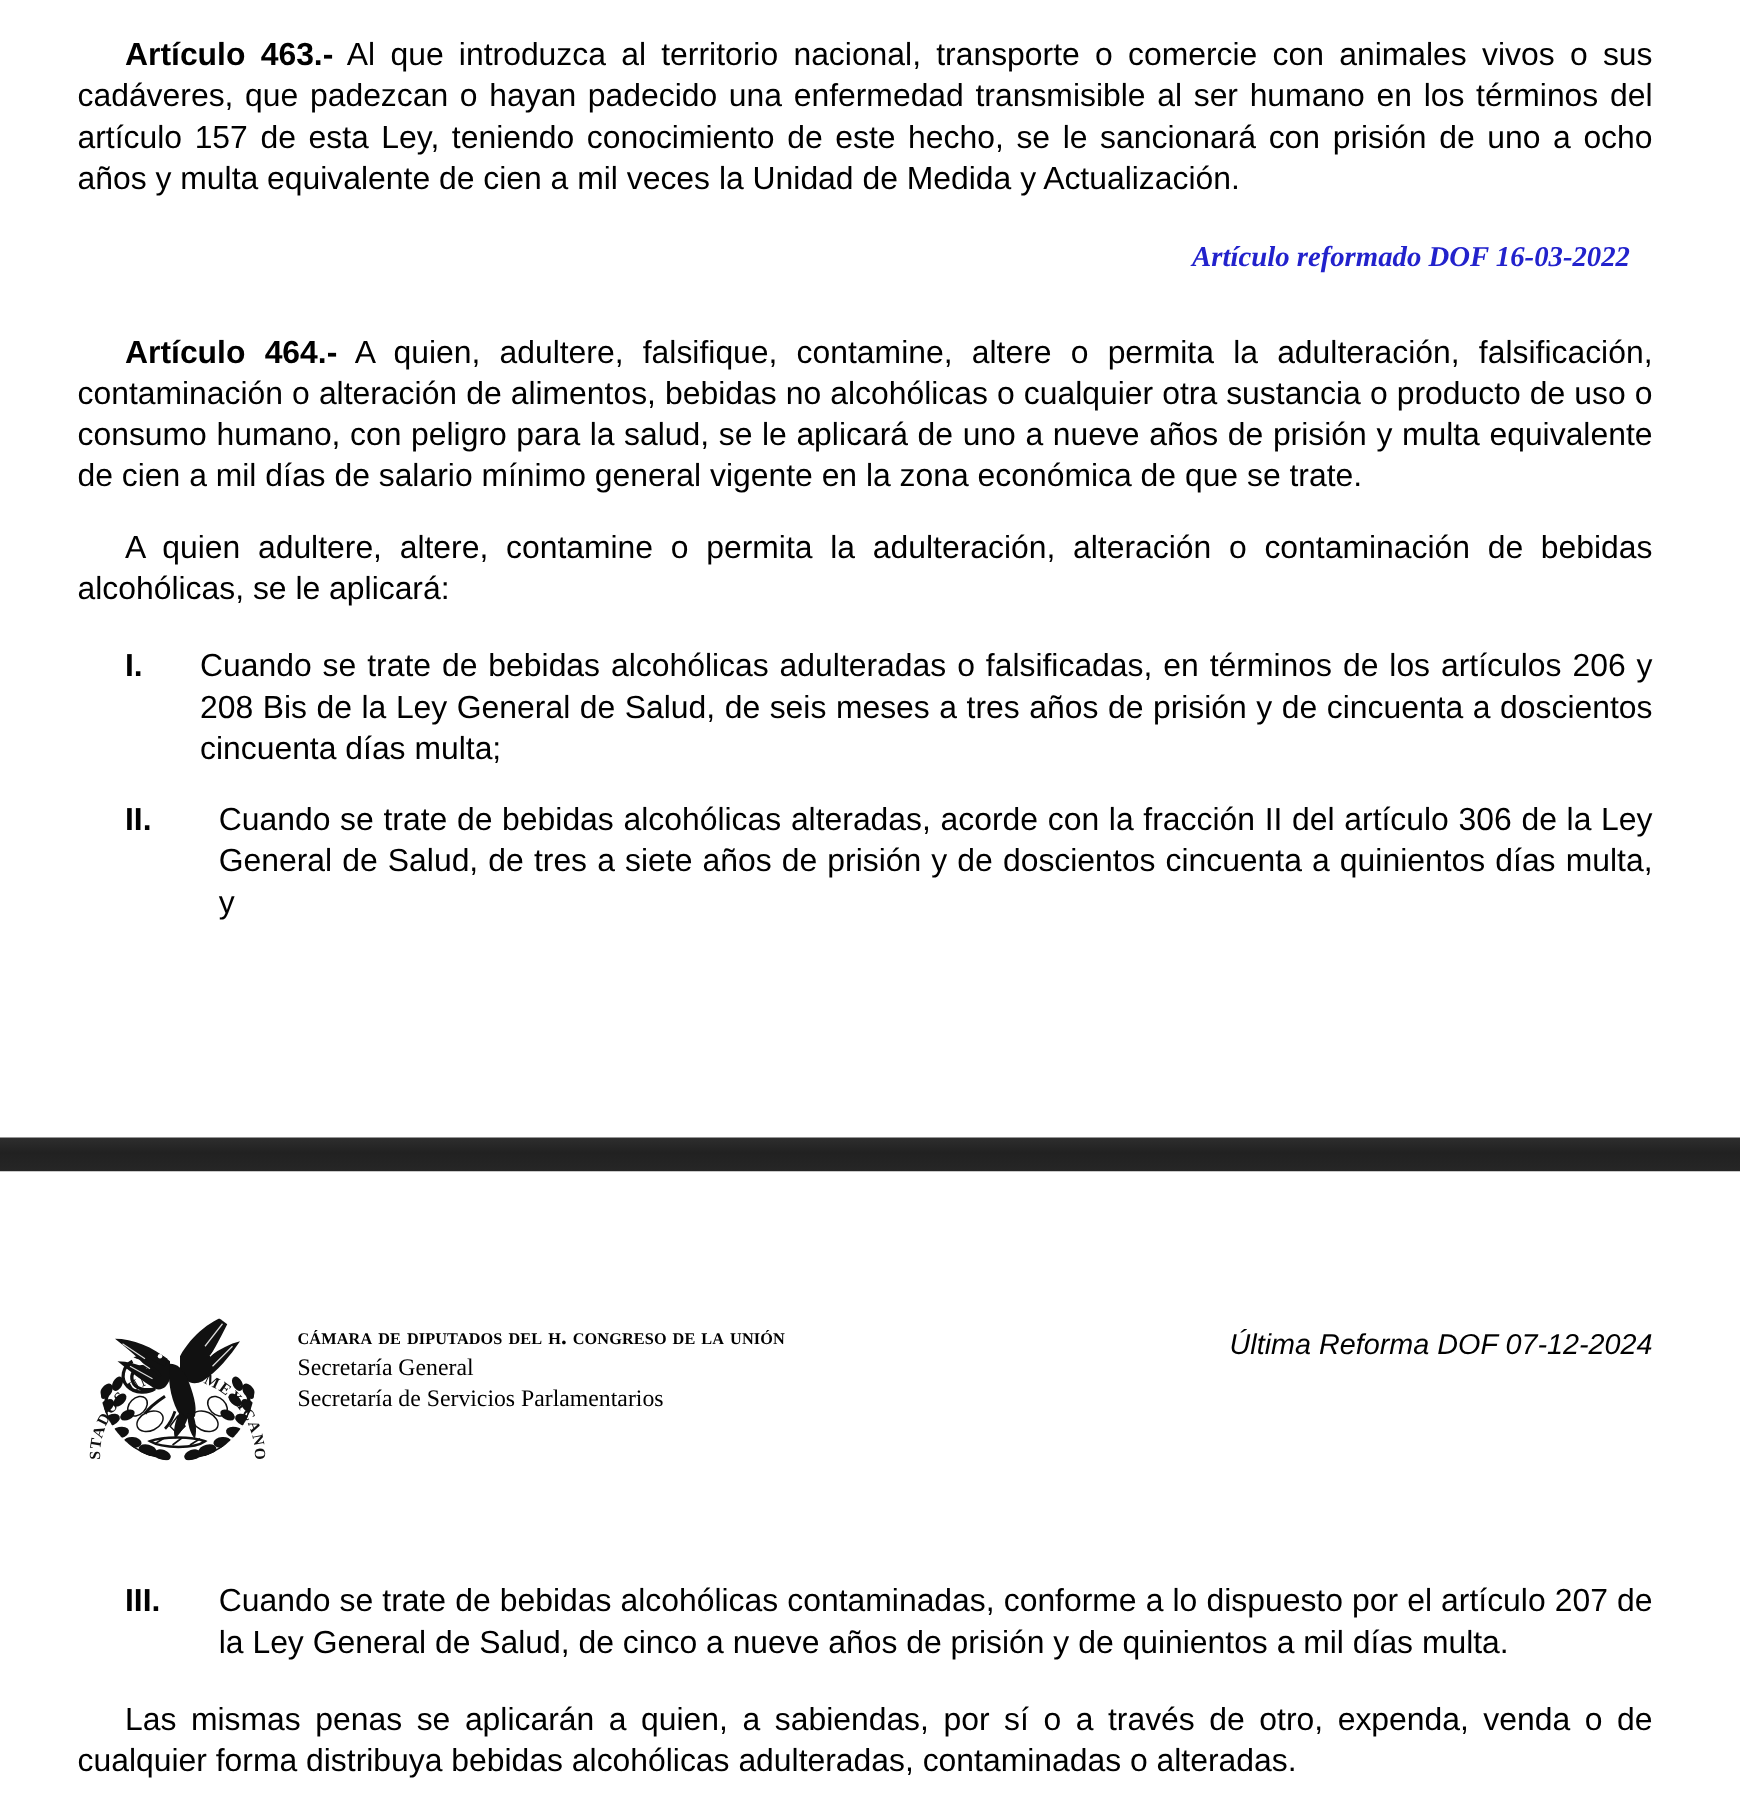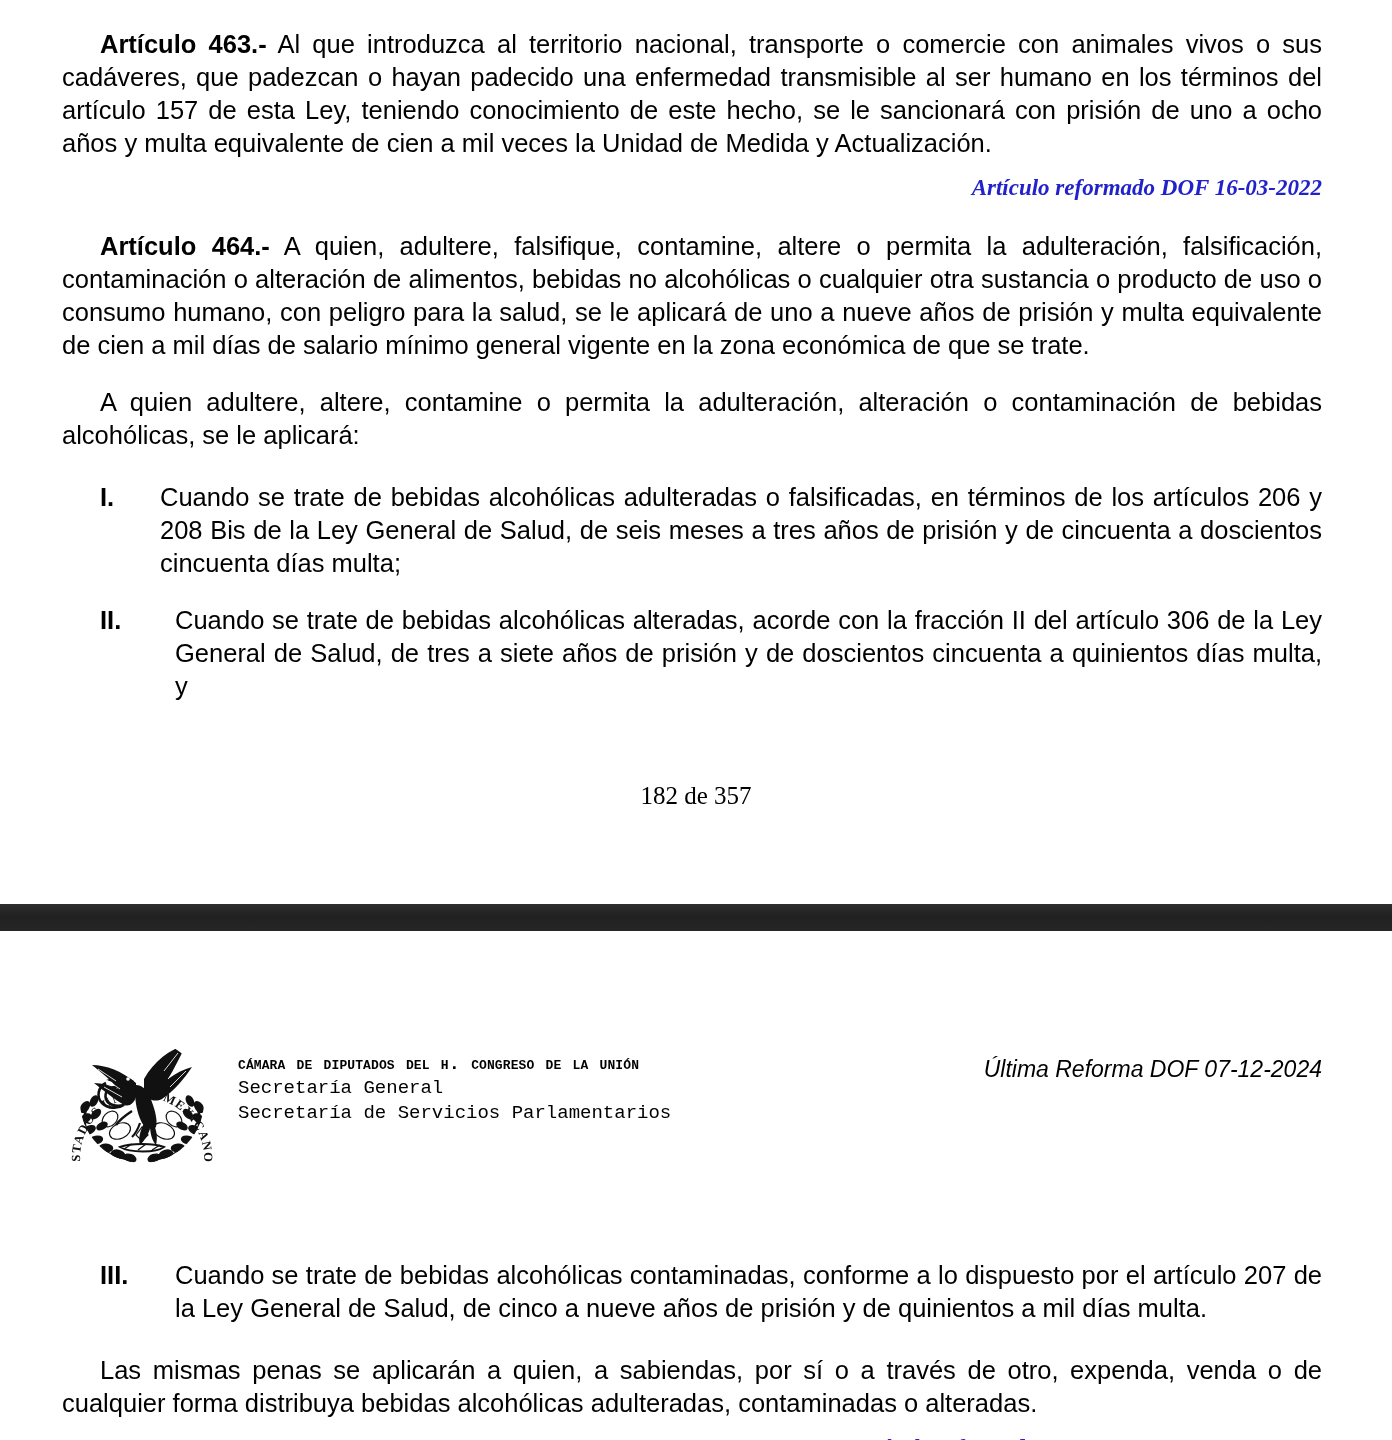--- a/index.html
+++ b/index.html
@@ -45,21 +45,21 @@
   
   .reform-note {
     font-family: "Liberation Serif", "DejaVu Serif", serif;
     font-style: italic;
     font-weight: bold;
     font-size: 23px;
     line-height: 27px;
     color: #2222cc;
     text-align: right;
     padding: 0 70px 0 62px;
-    margin: 0;
+    margin: 18px;
   }
 
   
   .frac-list {
     margin: 0;
     padding: 0 70px 0 0;
   }
   .frac-item {
     display: flex;
     align-items: flex-start;
@@ -145,21 +145,21 @@
     height: 2px;
     box-sizing: content-box;
   }
   .header-cols {
     display: flex;
     justify-content: space-between;
     align-items: flex-start;
     padding-top: 6px;
   }
   .header-left-block {
-    font-family: Liberation Mono, monospace;
+    font-family: Liberation Serif, serif;
   }
   .camara-line {
     font-weight: bold;
     font-size: 18.5px;
     line-height: 23px;
     font-variant: small-caps;
     text-transform: lowercase;
     letter-spacing: 0.1px;
   }
   .camara-line::first-letter { }
@@ -209,21 +209,20 @@
       <div class="frac-body">Cuando se trate de bebidas alcohólicas adulteradas o falsificadas, en términos de los artículos 206 y 208 Bis de la Ley General de Salud, de seis meses a tres años de prisión y de cincuenta a doscientos cincuenta días multa;</div>
     </div>
     <div class="frac-item">
       <div class="frac-num">II.</div>
       <div class="frac-body">Cuando se trate de bebidas alcohólicas alteradas, acorde con la fracción II del artículo 306 de la Ley General de Salud, de tres a siete años de prisión y de doscientos cincuenta a quinientos días multa, y</div>
     </div>
   </div>
 
   <div style="height:78px"></div>
 
-  <p class="page-number">182 de 357</p>
 
   <div style="height:93px"></div>
 </div>
 
 <div class="page-break-band"></div>
 
 <div class="page">
 
   <div class="spacer-top-2"></div>
 

